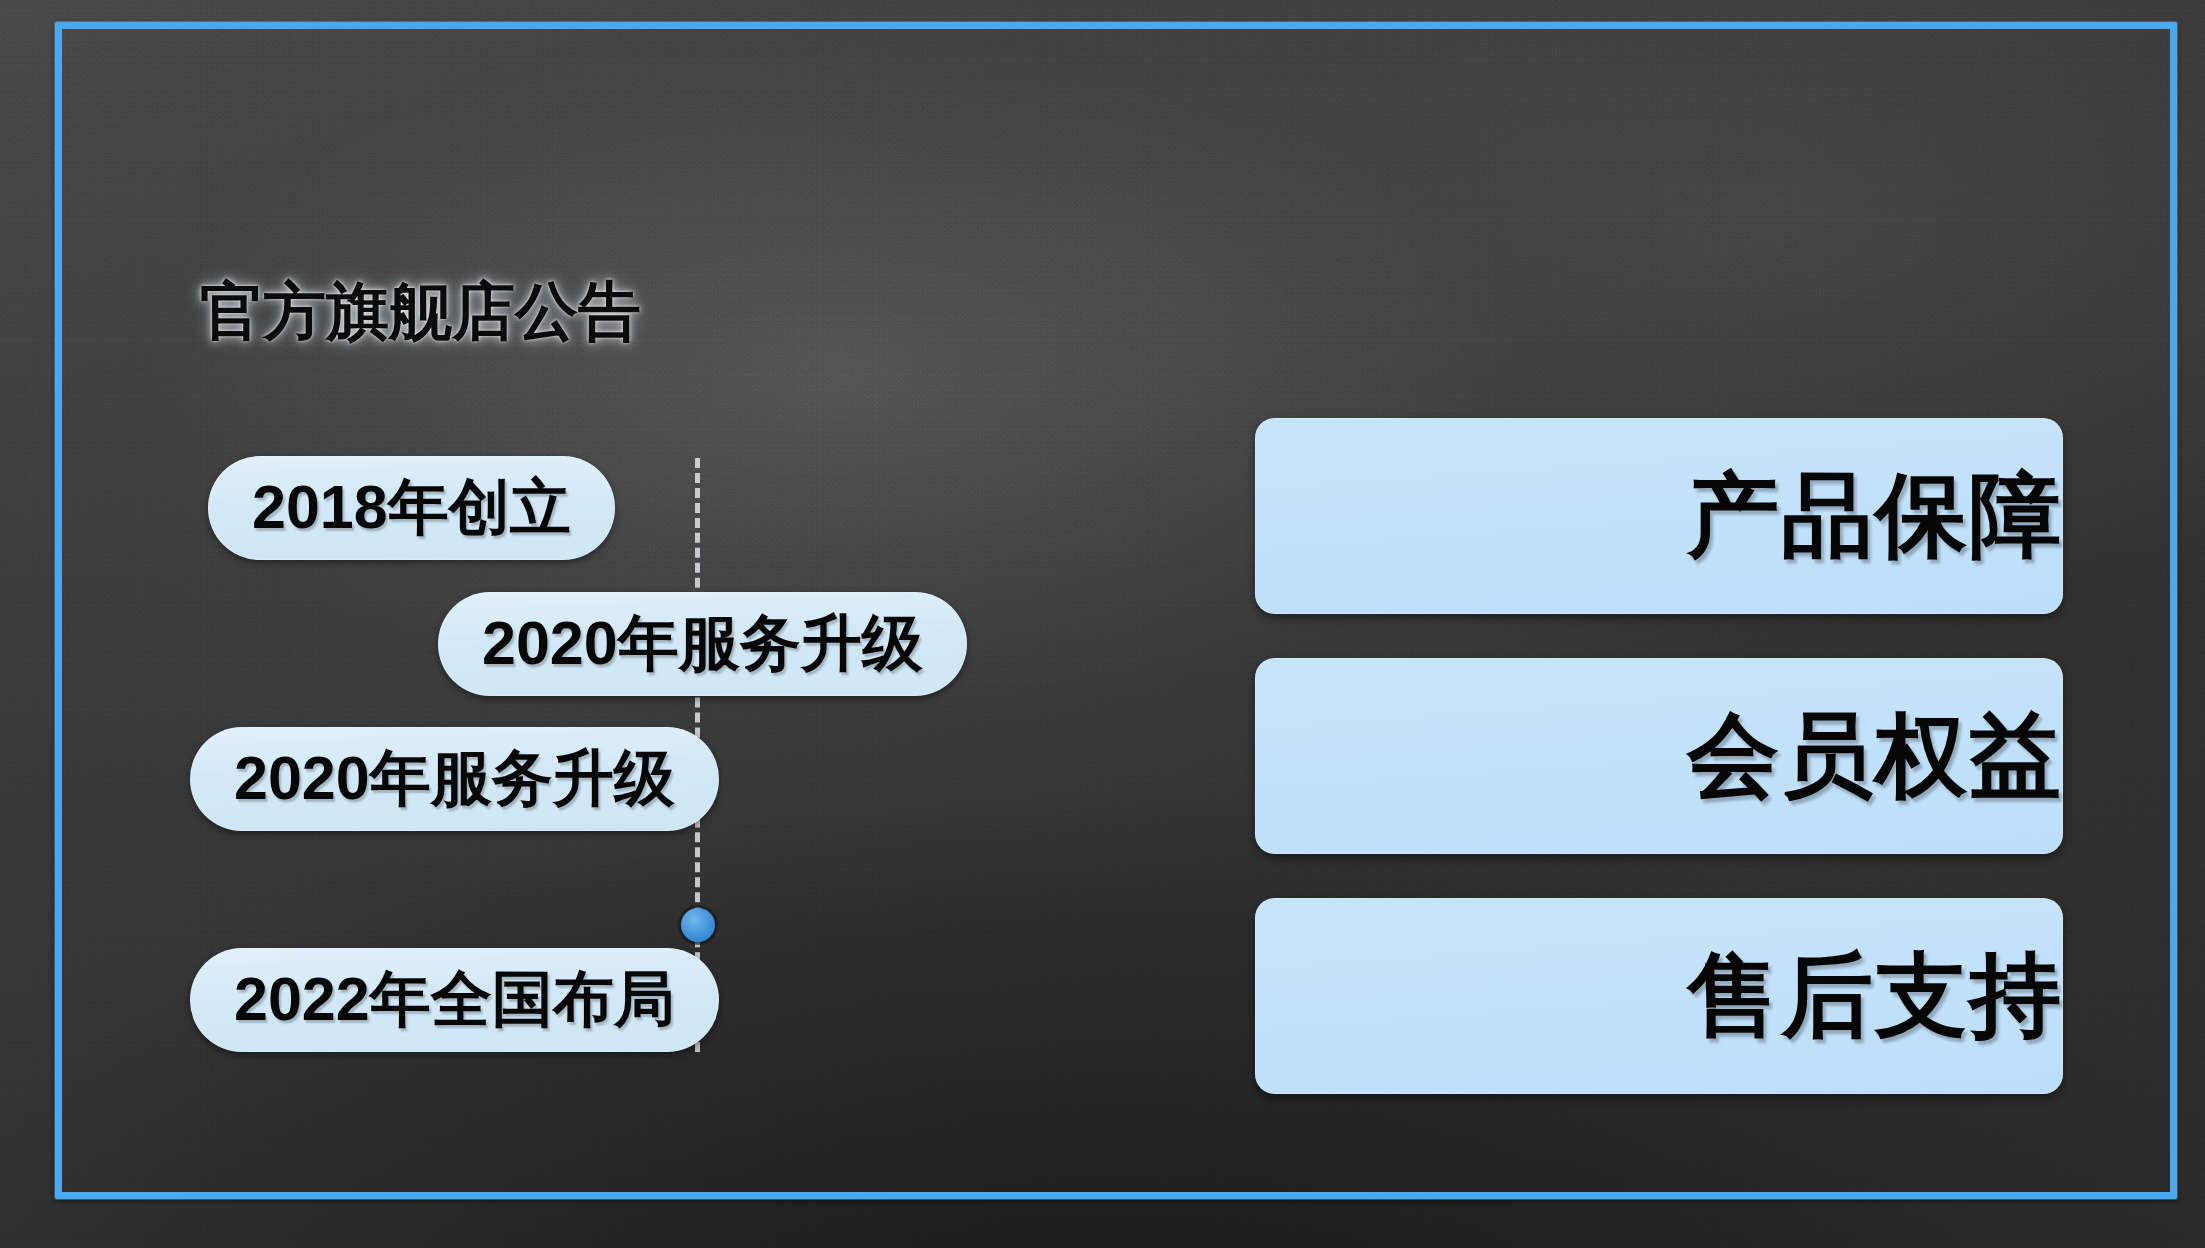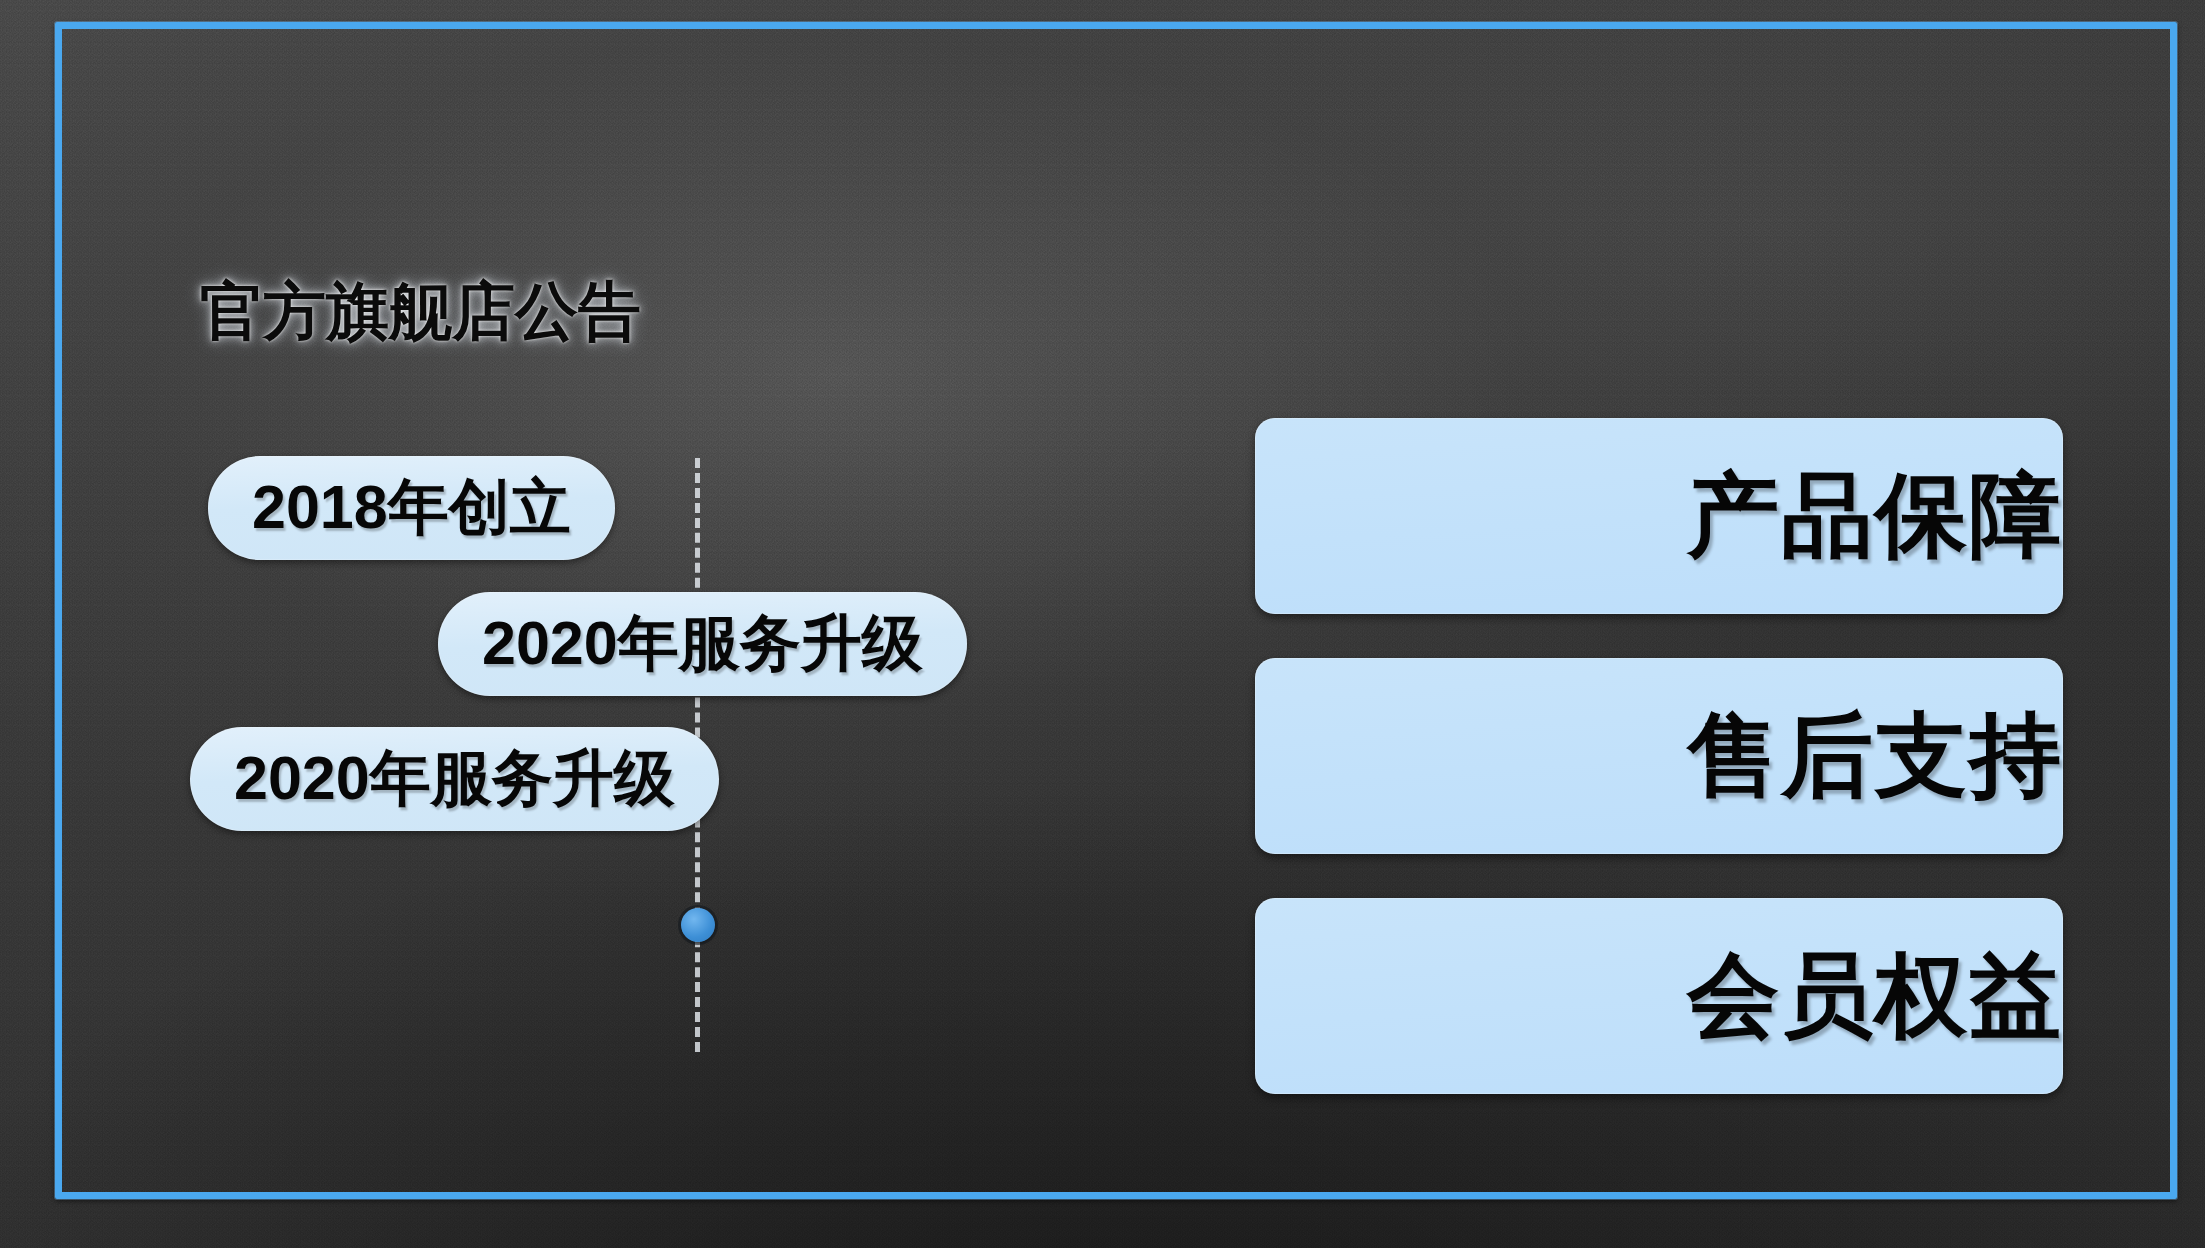--- a/index.html
+++ b/index.html
@@ -178,30 +178,31 @@
 
     <div class="tl-dot" id="tl-dot-1"></div>
     <div class="tl-dot" id="tl-dot-2"></div>
 
     <div class="pill" id="pill-0">2018年创立</div>
 
     <div class="pill" id="pill-1">2020年服务升级</div>
 
     <div class="pill" id="pill-2">2020年服务升级</div>
 
+    <div class="pill" id="pill-3">2022年全国布局</div>
   </div>
 
   <div id="cards">
 
     <div class="card">
       <span class="card-label">产品保障</span>
     </div>
 
     <div class="card">
+      <span class="card-label">会员权益</span>
+    </div>
+
+    <div class="card">
       <span class="card-label">售后支持</span>
     </div>
-
-    <div class="card">
-      <span class="card-label">会员权益</span>
-    </div>
   </div>
 
 </div>
 
 </body></html>

